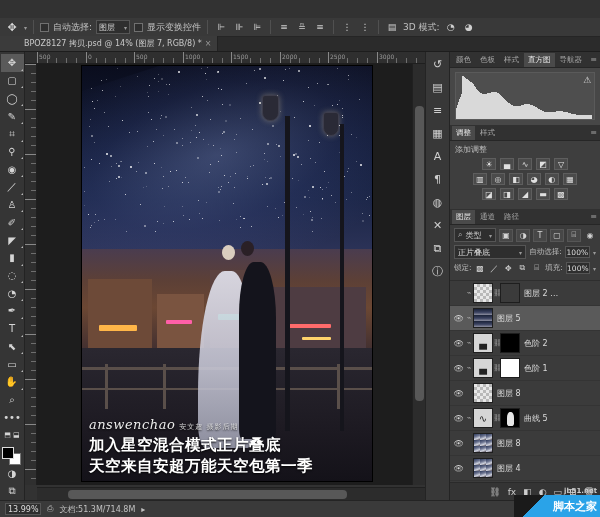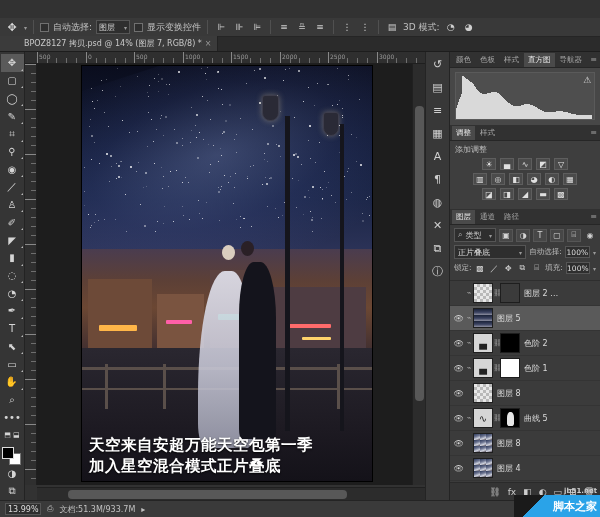--- a/index.html
+++ b/index.html
@@ -759,22 +759,26 @@
       <div class="lamp-pole" style="left:89%;top:14%;width:4px;height:74%;"></div>
 
       <div class="couple" style="left:40%;top:40%;width:32%;height:52%;">
         <div class="dress" style="left:0;top:18%;width:60%;height:82%;"></div>
         <div class="groom" style="left:44%;top:14%;width:40%;height:82%;"></div>
         <div class="head" style="left:26%;top:6%;width:13px;height:15px;background:#d9cdbe;"></div>
         <div class="head" style="left:46%;top:4%;width:13px;height:15px;background:#2a2026;"></div>
       </div>
 
       <div class="overlay-text">
+        <div class="wm-row">
+          <span class="wm-script">answenchao</span>
+          <span class="wm-sub">安文超 摄影后期</span>
+        </div>
+        <div class="big-line">加入星空混合模式正片叠底</div>
         <div class="big-line">天空来自安超万能天空包第一季</div>
-        <div class="big-line">加入星空混合模式正片叠底</div>
       </div>
     </div>
   </div>
 
   <div class="scroll-v">
     <div class="thumb"></div>
   </div>
   <div class="scroll-h">
     <div class="thumb"></div>
   </div>
@@ -1089,21 +1093,21 @@
         <div class="lb-ico">▭</div>
         <div class="lb-ico">⊞</div>
         <div class="lb-ico">🗑</div>
       </div>
     </div>
   </div>
 
   <div class="statusbar">
     <div class="zoom-field">13.99%</div>
     <div>⎙</div>
-    <div>文档:51.3M/933.7M</div>
+    <div>文档:51.3M/714.8M</div>
     <div>▸</div>
   </div>
 
   <div class="jb-badge">
     <span>脚本之家</span>
     <span class="jb-top">jb51.net</span>
   </div>
 
 </div>
 

